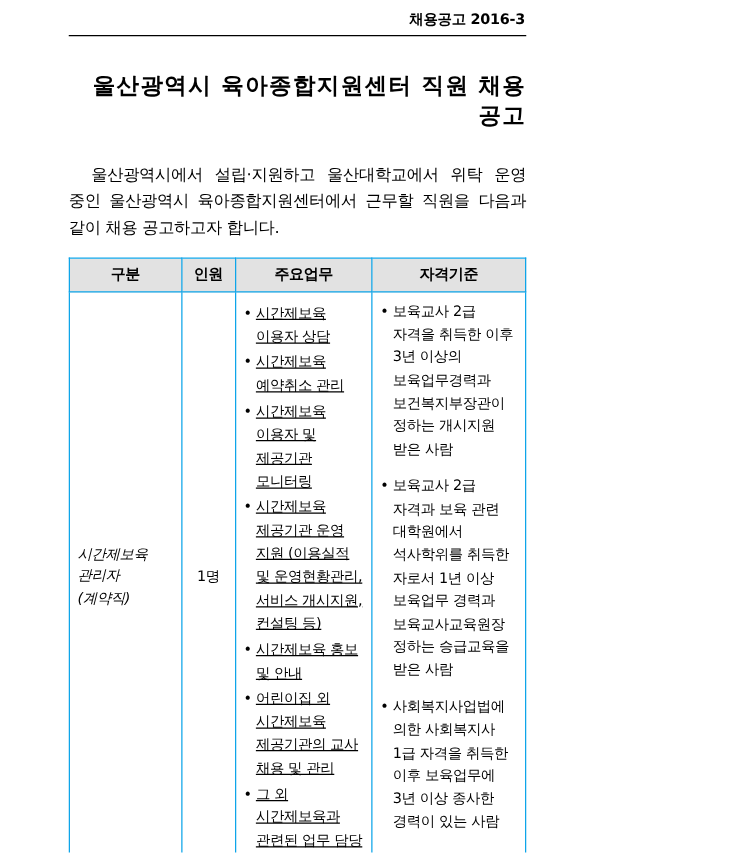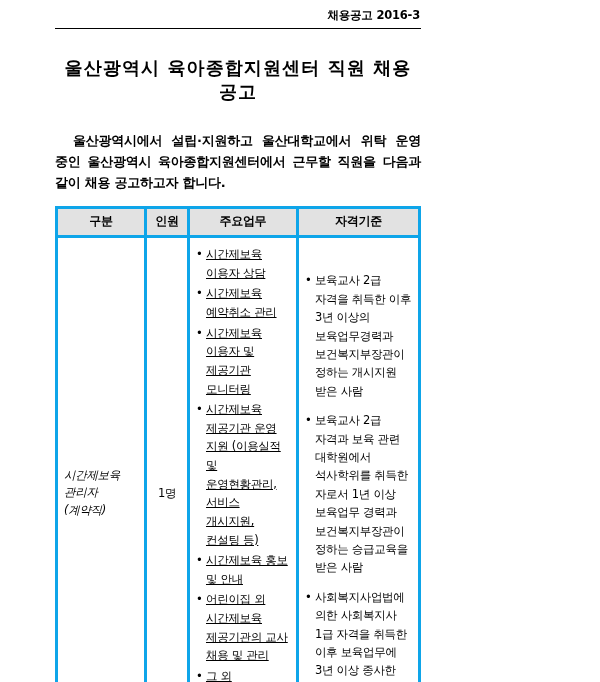--- a/index.html
+++ b/index.html
@@ -30,34 +30,33 @@
     padding-right: 1px;
     padding-top: 2px;
   }
   .header-rule {
     border: 0;
     border-top: 1px solid #000;
     margin: 5px 0 0 0;
     width: 100%;
   }
   .doc-title {
-    text-align: center;
+    text-align: right;
     font-size: 18px;
     font-weight: bold;
     letter-spacing: 1.1px;
     margin-top: 27px;
   }
   .intro {
     font-size: 13px;
     line-height: 1.62;
     margin-top: 26px;
     text-align: justify;
     letter-spacing: -0.25px;
     word-break: keep-all;
-    font-weight: bold;
   }
   .intro .indent { padding-left: 18px; }
   .signature-block {
     margin-top: 21px;
     text-align: right;
     font-size: 13px;
     font-weight: bold;
     line-height: 1.52;
     letter-spacing: -0.1px;
     padding-right: 2px;
@@ -77,21 +76,21 @@
     margin-top: 24px;
     margin-bottom: 6px;
   }
   table.doc-table {
     width: 100%;
     border-collapse: collapse;
     table-layout: fixed;
   }
   table.doc-table th,
   table.doc-table td {
-    border: 3px solid #0ea5e9;
+    border: 1px solid #0ea5e9;
     font-size: 11.5px;
     letter-spacing: -0.3px;
     word-break: keep-all;
   }
   table.doc-table th {
     background: #e2e2e2;
     font-weight: bold;
     text-align: center;
     padding: 4px 2px 5px 2px;
     font-size: 12px;
@@ -174,21 +173,21 @@
             <li>시간제보육 이용자 및 제공기관 모니터링</li>
             <li>시간제보육 제공기관 운영 지원 (이용실적 및 운영현황관리, 서비스 개시지원, 컨설팅 등)</li>
             <li>시간제보육 홍보 및 안내</li>
             <li>어린이집 외 시간제보육 제공기관의 교사 채용 및 관리</li>
             <li>그 외 시간제보육과 관련된 업무 담당</li>
           </ul>
         </td>
         <td class="quals">
           <ul class="bullets">
             <li>보육교사 2급 자격을 취득한 이후 3년 이상의 보육업무경력과 보건복지부장관이 정하는 개시지원 받은 사람</li>
-            <li>보육교사 2급 자격과 보육 관련 대학원에서 석사학위를 취득한 자로서 1년 이상 보육업무 경력과 보건복지부장관이 정하는 승급교육을 받은 사람</li>
+            <li>보육교사 2급 자격과 보육 관련 대학원에서 석사학위를 취득한 자로서 1년 이상 보육업무 경력과 보육교사교육원장 정하는 승급교육을 받은 사람</li>
             <li>사회복지사업법에 의한 사회복지사 1급 자격을 취득한 이후 보육업무에 3년 이상 종사한 경력이 있는 사람</li>
           </ul>
         </td>
       </tr>
     </tbody>
   </table>
 
 </div>
 
 </body></html>

